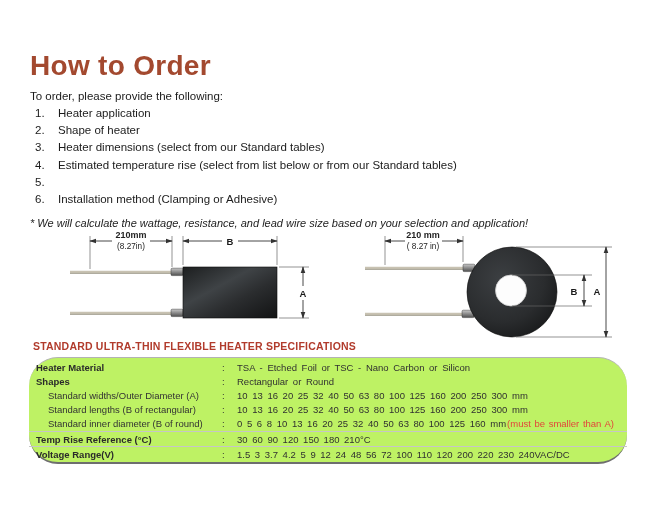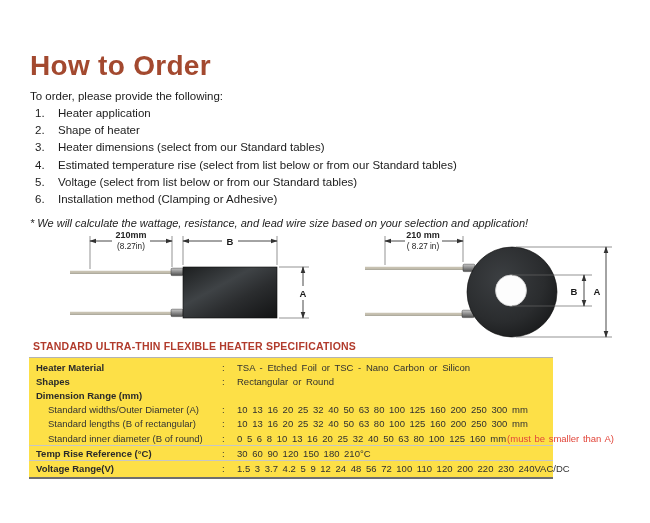--- a/index.html
+++ b/index.html
@@ -27,23 +27,23 @@
   .dimtxt{font-size:9px;font-weight:bold;fill:#222;}
   .dimtxt2{font-size:8.2px;fill:#222;}
   .dimletter{font-size:9.5px;font-weight:bold;fill:#1a1a1a;}
 
   
   .specs-heading{
     left:33px;top:340px;font-size:10.5px;font-weight:bold;color:#B13B2C;
     letter-spacing:0.2px;
   }
   .specs-table{
-    left:29px;top:357px;width:524px;background:#fde047;
+    left:29px;top:357px;width:598px;background:#bef264;
     border-top:1px solid #b3b3b3;border-bottom:2px solid #6e6e6e;
-    box-sizing:border-box;padding-top:2px;padding-bottom:1px;
+    box-sizing:border-box;padding-top:2px;padding-bottom:1px;border-radius:29px;
   }
   .trow{height:14.2px;display:flex;align-items:center;font-size:9.5px;color:#2a2a2a;}
   .trow.divided{border-top:1px solid #c6c6c6;align-items:center;}
   .trow .lbl{width:193px;flex:0 0 193px;padding-left:7px;box-sizing:border-box;
              font-weight:bold;white-space:nowrap;}
   .trow.sub .lbl{font-weight:normal;padding-left:19px;color:#333;}
   .trow .sep{width:15px;flex:0 0 15px;text-align:left;color:#333;}
   .trow .val{flex:1;white-space:nowrap;word-spacing:2px;color:#303030;}
   .trow .warn{color:#E2453A;margin-left:1px;word-spacing:1px;}
 </style>
@@ -68,21 +68,20 @@
     <div class="order-item">
       <span class="num">3.</span>
       <span class="txt">Heater dimensions (select from our Standard tables)</span>
     </div>
     <div class="order-item">
       <span class="num">4.</span>
       <span class="txt">Estimated temperature rise (select from list below or from our Standard tables)</span>
     </div>
     <div class="order-item">
       <span class="num">5.</span>
-      <span class="txt">Voltage (select from list below or from our Standard tables)</span>
     </div>
     <div class="order-item">
       <span class="num">6.</span>
       <span class="txt">Installation method (Clamping or Adhesive)</span>
     </div>
   </div>
 
   <div class="abs calc-note">* We will calculate the wattage, resistance, and lead wire size based on your selection and application!</div>
 
   <svg class="abs diag diag-left" viewBox="0 0 300 115">
@@ -183,25 +182,20 @@
     <div class="trow">
       <span class="lbl">Heater Material</span>
       <span class="sep">:</span>
       <span class="val">TSA - Etched Foil  or  TSC - Nano Carbon  or  Silicon</span>
     </div>
     <div class="trow">
       <span class="lbl">Shapes</span>
       <span class="sep">:</span>
       <span class="val">Rectangular or Round</span>
     </div>
-    <div class="trow">
-      <span class="lbl">Dimension Range (mm)</span>
-      <span class="sep"></span>
-      <span class="val"></span>
-    </div>
     <div class="trow sub">
       <span class="lbl">Standard widths/Outer Diameter (A)</span>
       <span class="sep">:</span>
       <span class="val">10 13 16 20 25 32 40 50 63 80 100 125 160 200 250 300 mm</span>
     </div>
     <div class="trow sub">
       <span class="lbl">Standard lengths (B of rectangular)</span>
       <span class="sep">:</span>
       <span class="val">10 13 16 20 25 32 40 50 63 80 100 125 160 200 250 300 mm</span>
     </div>

